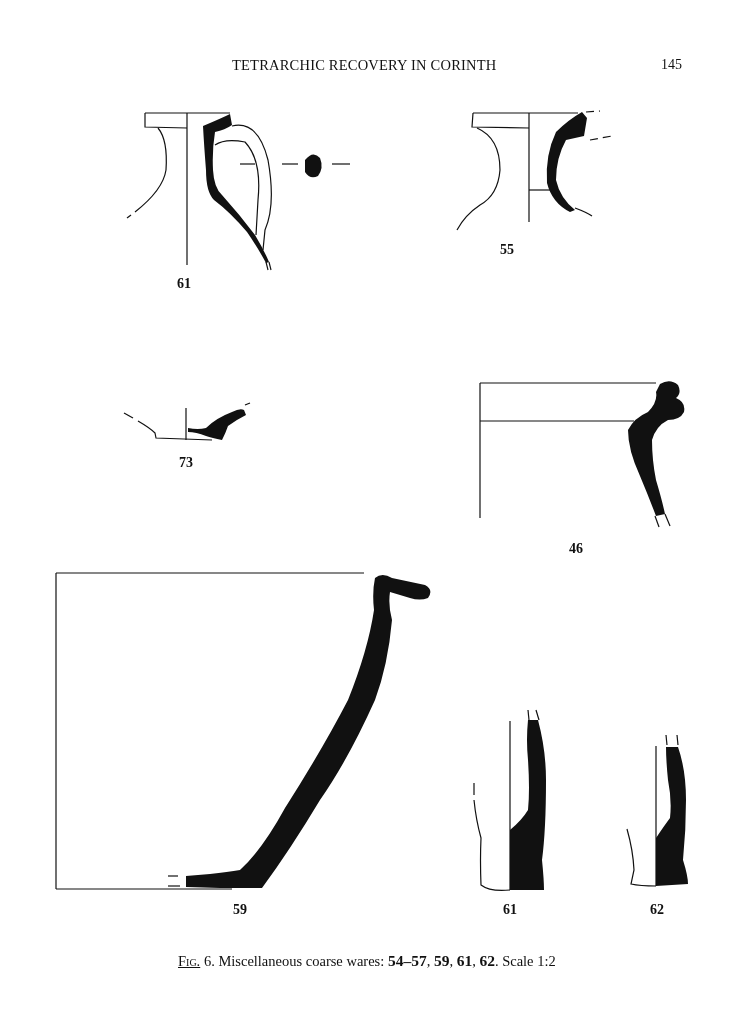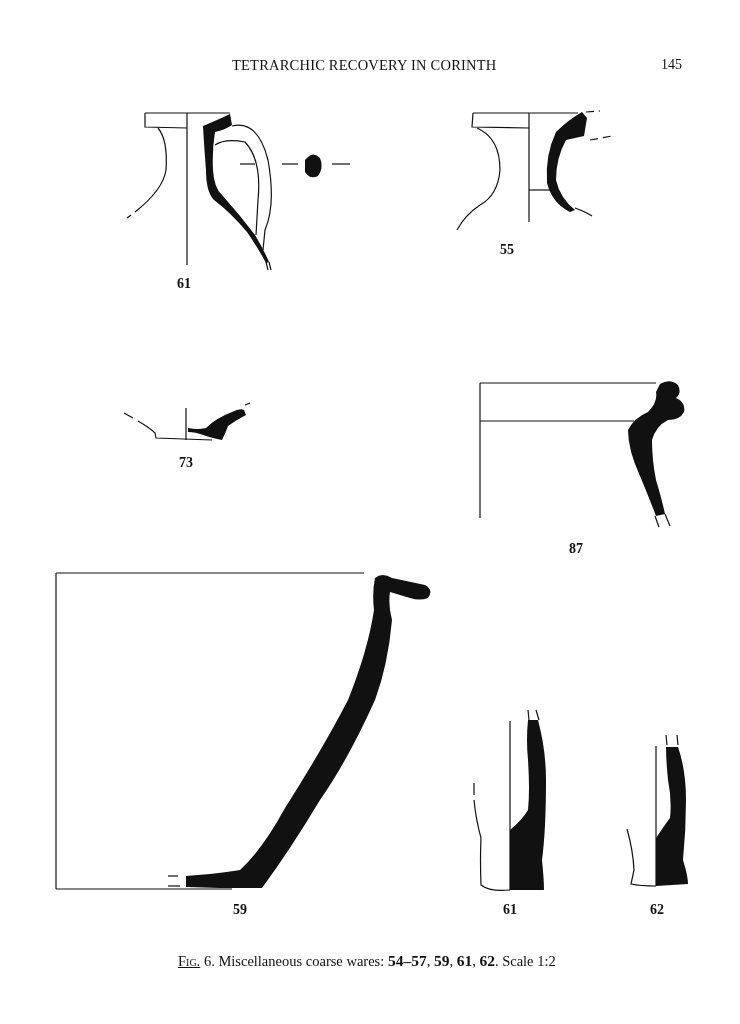--- a/index.html
+++ b/index.html
@@ -102,20 +102,20 @@
 
     <path d="M528 720 L538 720 Q546 750 546 780 Q546 830 542 860 Q544 880 544 890 L510 890 L510 830 Q522 820 528 810 Q530 790 528 760 Q526 740 528 720 Z"></path>
 
     <path d="M666 747 L678 747 Q686 770 686 800 Q686 830 683 860 Q688 876 688 884 L656 886 L656 838 Q664 826 670 818 Q672 800 668 780 Q666 760 666 747 Z"></path>
   </g>
 </svg>
 
 <div class="label" style="left:177px; top:276px;">61</div>
 <div class="label" style="left:500px; top:242px;">55</div>
 <div class="label" style="left:179px; top:455px;">73</div>
-<div class="label" style="left:569px; top:541px;">87</div>
+<div class="label" style="left:569px; top:541px;">46</div>
 <div class="label" style="left:233px; top:902px;">59</div>
 <div class="label" style="left:503px; top:902px;">61</div>
 <div class="label" style="left:650px; top:902px;">62</div>
 
 <div class="caption">
   <span class="sc">Fig.</span><span> 6. </span><span>Miscellaneous coarse wares: </span><b>54–57</b><span>, </span><b>59</b><span>, </span><b>61</b><span>, </span><b>62</b><span>. Scale 1:2</span>
 </div>
 
 </body></html>

